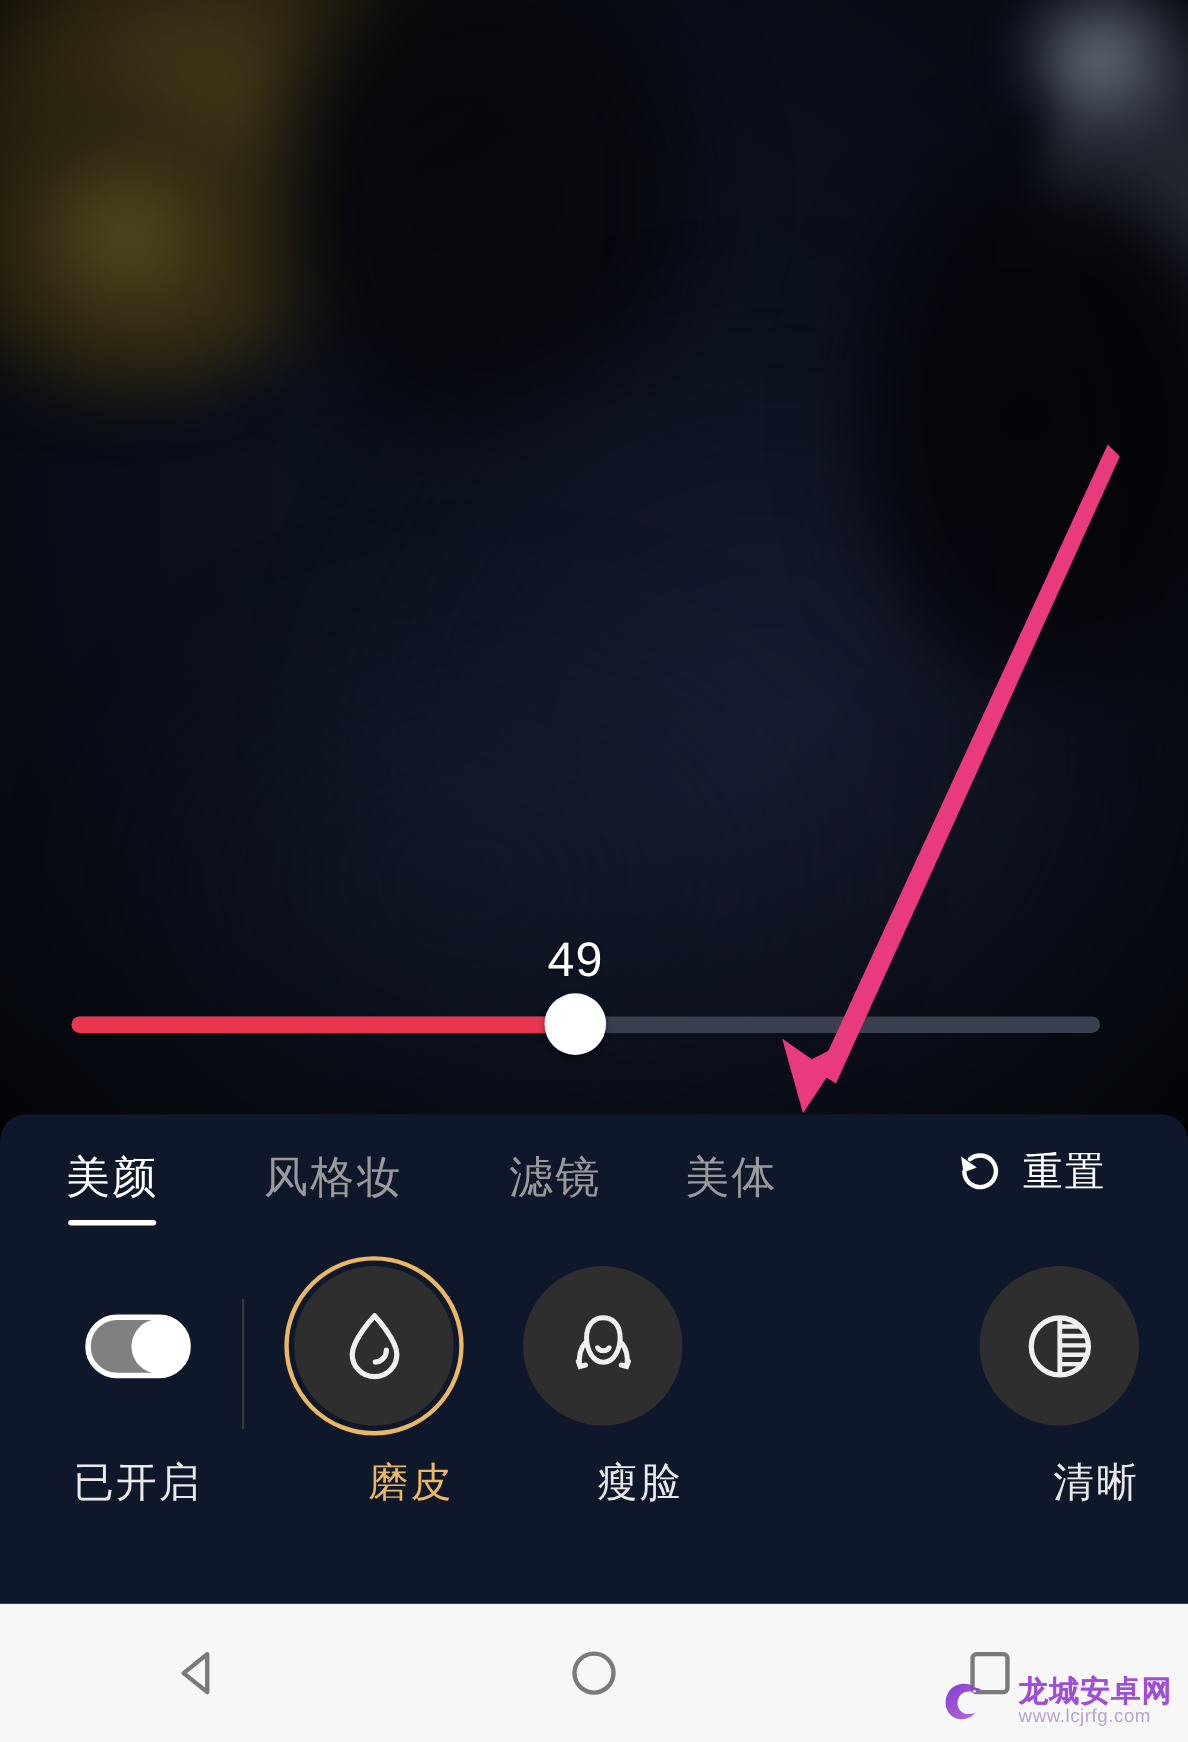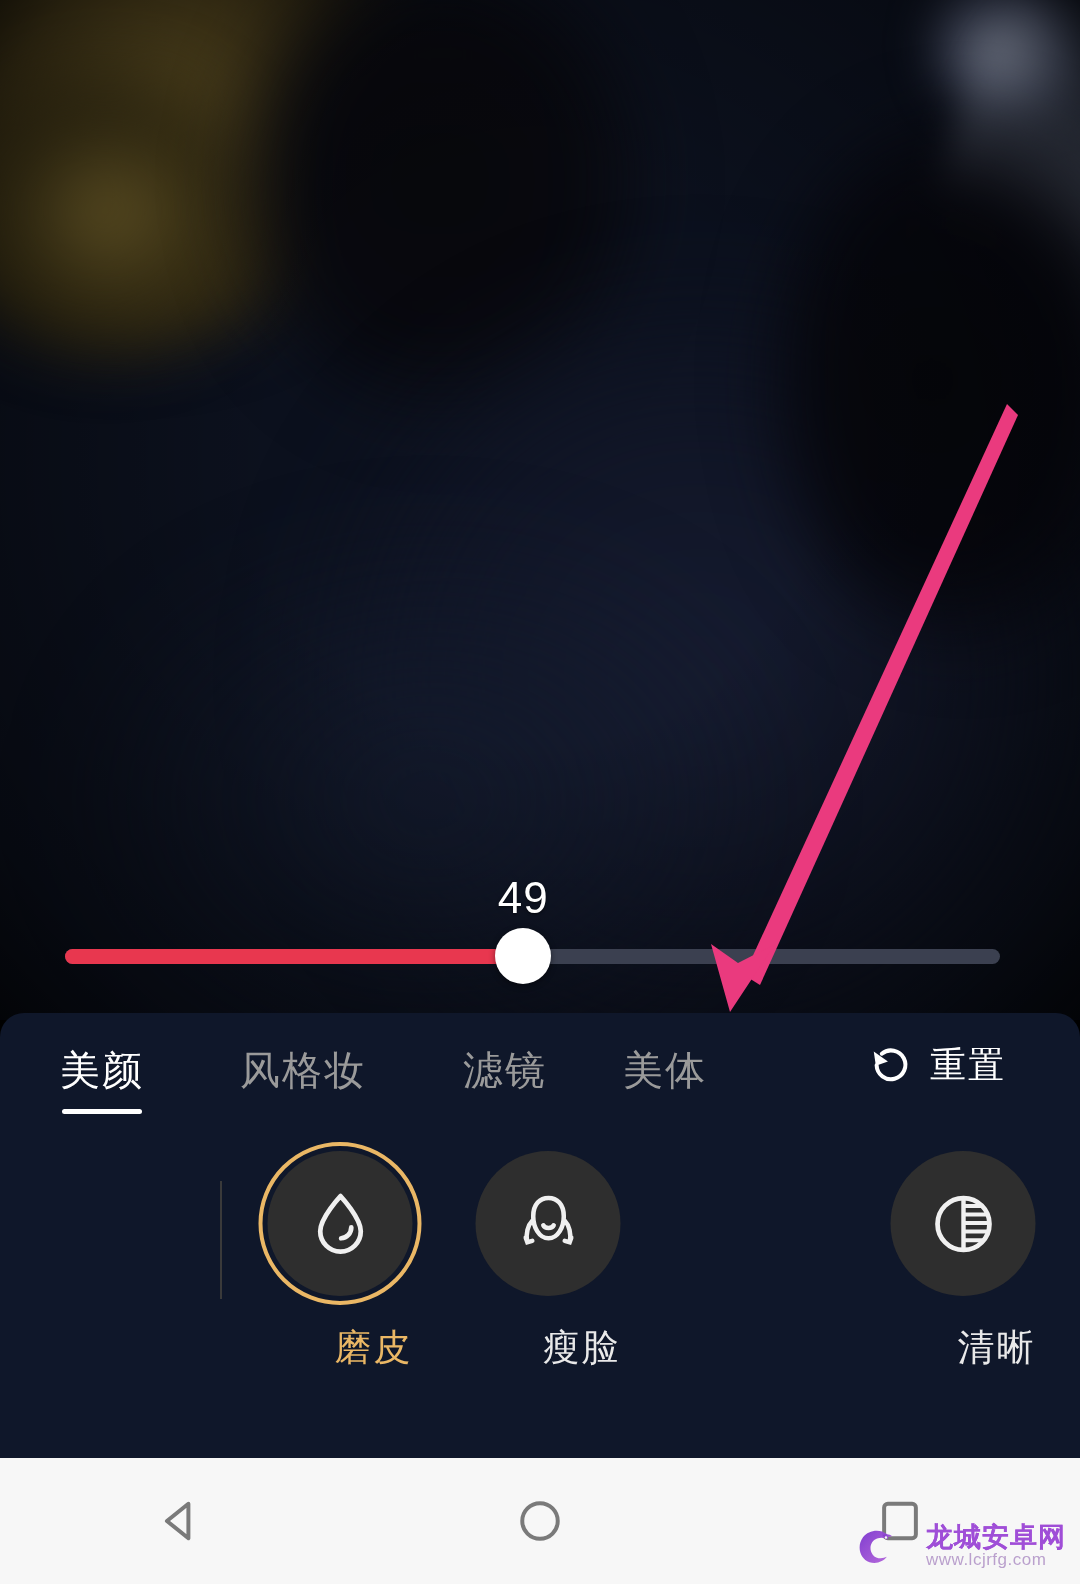--- a/index.html
+++ b/index.html
@@ -67,21 +67,21 @@
     background:radial-gradient(ellipse at 50% 50%, #131a2c 0%, rgba(12,17,30,0) 75%);
     filter:blur(46px);
   }
   .vignette {
     position:absolute; inset:0;
     background:radial-gradient(ellipse at 50% 45%, rgba(0,0,0,0) 35%, rgba(0,0,0,0.45) 85%, rgba(0,0,0,0.75) 100%);
   }
 
   
   #slider-area {
-    position:absolute; left:0; top:870px; width:890px; height:130px;
+    position:absolute; left:0; top:845px; width:890px; height:130px;
   }
   #slider-value {
     position:absolute; top:0; left:0; width:1080px;
     text-align:center;
     transform:translateX(-54px);
     color:#ffffff;
     font-size:44px;
     font-weight:400;
     letter-spacing:1px;
     line-height:56px;
@@ -277,20 +277,28 @@
         <svg width="46" height="46" viewBox="0 0 24 24">
           <path d="M4.5 11.6 A7.5 7.5 0 1 0 7.2 5.6" fill="none" stroke="#ffffff" stroke-width="2.1" stroke-linecap="round"></path>
           <path d="M3.0 4.4 L4.1 11.9 L10.4 9.6 Z" fill="#ffffff"></path>
         </svg>
         <span id="reset-label">重置</span>
       </div>
     </div>
 
     <div id="options">
 
+      <div id="toggle-item">
+        <div id="toggle-wrap">
+          <div id="toggle">
+            <div id="toggle-knob"></div>
+          </div>
+        </div>
+        <div class="opt-label">已开启</div>
+      </div>
 
       <div id="divider"></div>
 
       <div class="opt selected" style="left:340px">
         <div style="position:relative">
           <div class="opt-ring"></div>
           <div class="opt-circle">
             <svg width="76" height="76" viewBox="0 0 24 24">
               <path d="M12 3.2 C12 3.2 5.6 10.1 5.6 14.3 A6.4 6.4 0 0 0 18.4 14.3 C18.4 10.1 12 3.2 12 3.2 Z" fill="none" stroke="#f0f0f0" stroke-width="1.5" stroke-linejoin="round"></path>
               <path d="M15.4 13.1 A3.4 3.4 0 0 1 12.2 16.5" fill="none" stroke="#f0f0f0" stroke-width="1.5" stroke-linecap="round"></path>

